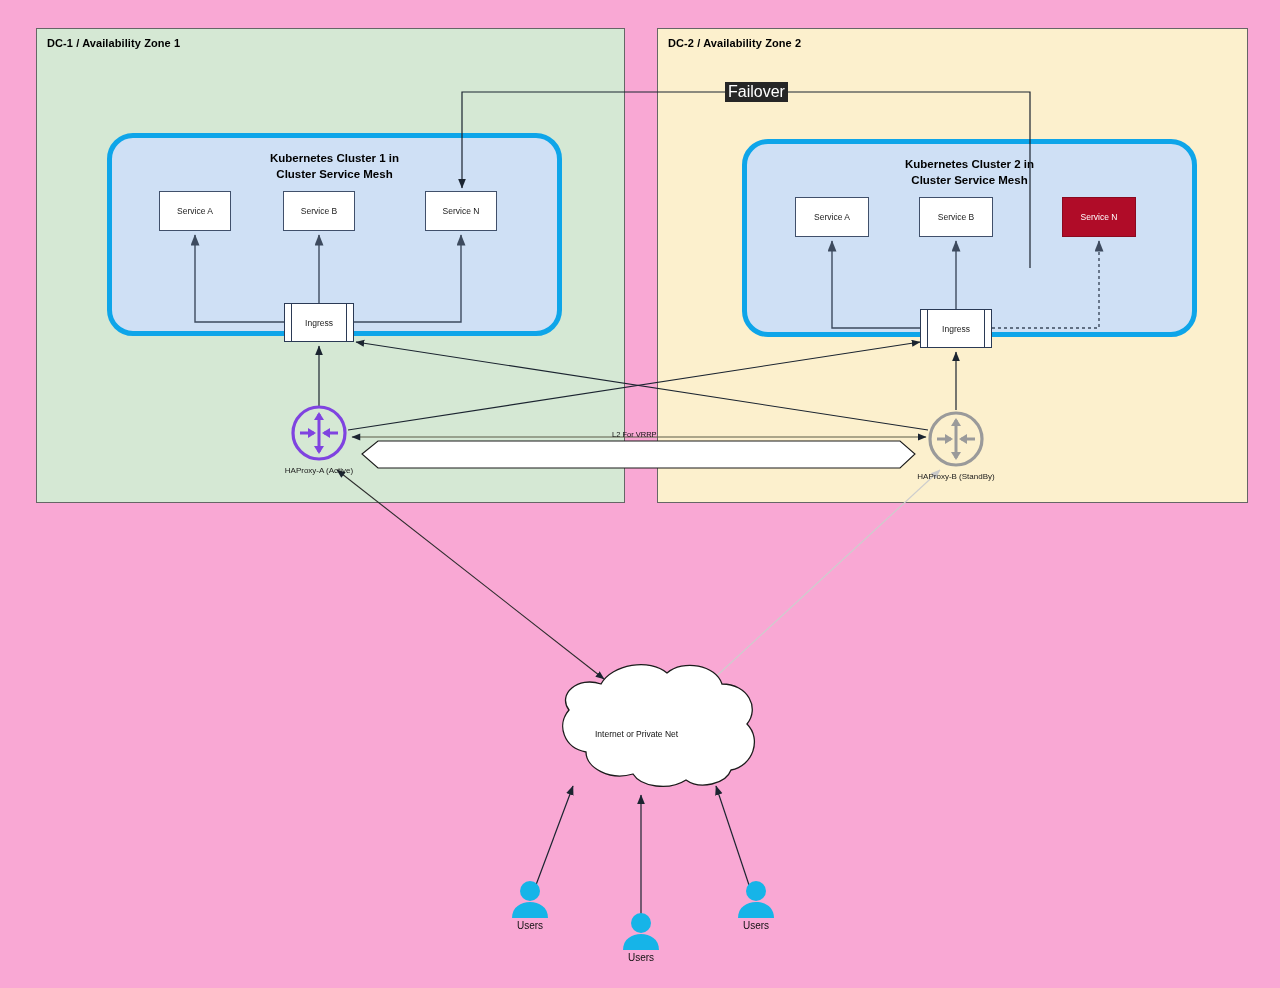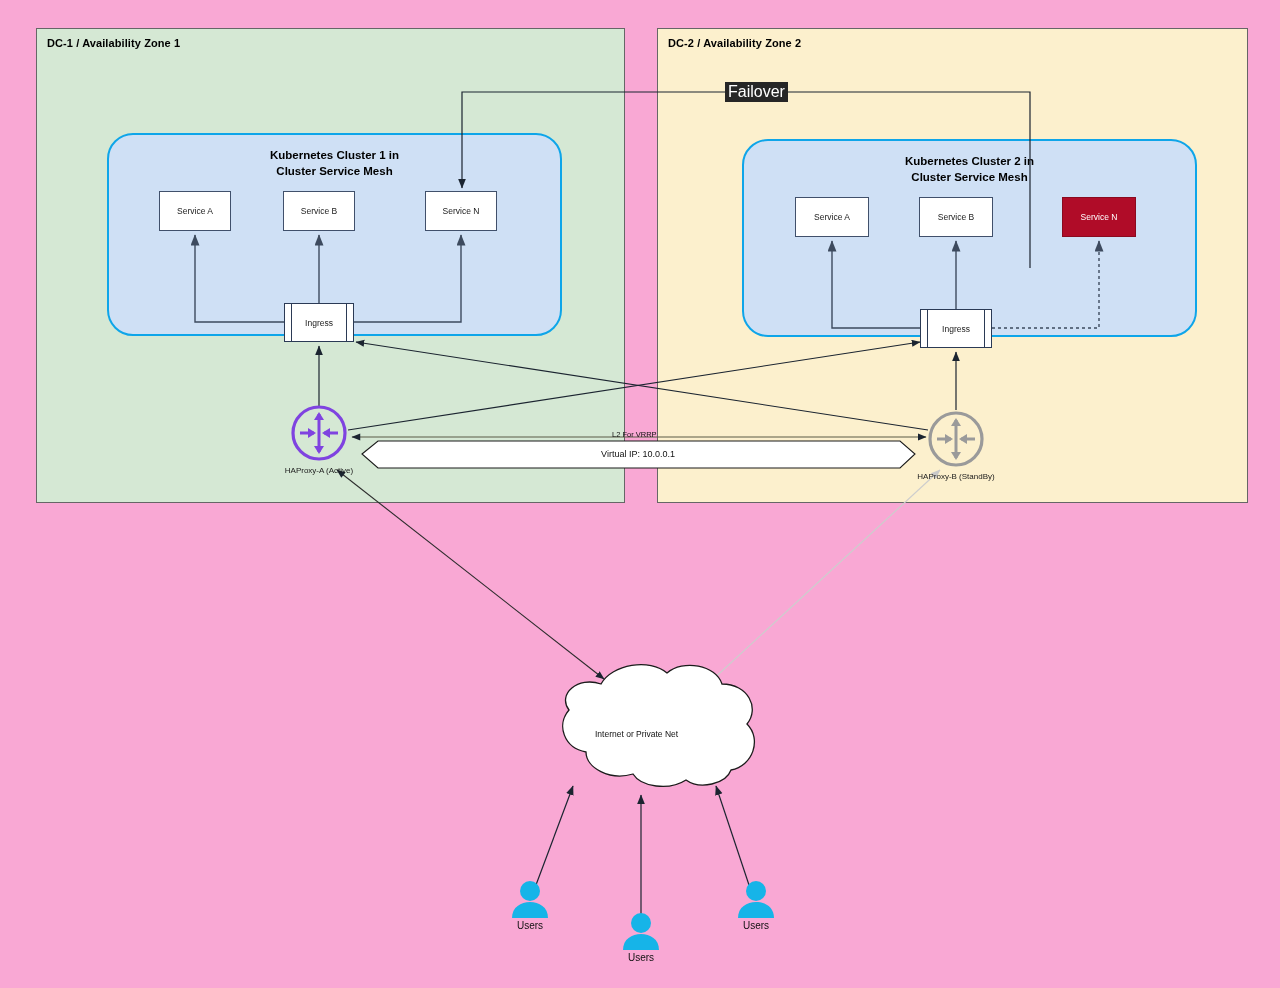--- a/index.html
+++ b/index.html
@@ -37,21 +37,21 @@
     top: 8px;
     left: 10px;
     font-size: 11px;
     font-weight: bold;
     color: #000000;
     letter-spacing: 0.1px;
   }
   .cluster {
     position: absolute;
     background: #cfe0f5;
-    border: 2px solid #0ea5e9;
+    border: 5px solid #0ea5e9;
     border-radius: 26px;
     box-sizing: border-box;
   }
   .cluster-title {
     position: absolute;
     left: 0;
     right: 0;
     top: 12px;
     text-align: center;
     font-size: 11.5px;
@@ -316,21 +316,20 @@
       <path d="M26,29 L18,24 L18,34 Z" fill="#9a9a9a"></path>
       <path d="M32,29 L40,24 L40,34 Z" fill="#9a9a9a"></path>
     </svg>
     <div class="haproxy-label">HAProxy-B (StandBy)</div>
   </div>
 
   <div class="failover-label" style="left:725px; top:82px;">Failover</div>
 
   <div class="vrrp-label" style="left:612px; top:430px;">L2 For VRRP</div>
 
-  <div class="vip-banner" style="left:378px; top:444px; width:520px; height:20px;">Virtual IP: 10.0.0.1</div>
 
   <div class="cloud-label" style="left:595px; top:729px;text-align:right;">Internet or Private Net</div>
 
   <div class="user" style="left:509px; top:880px;">
     <svg width="42" height="40" viewBox="0 0 42 40">
       <circle cx="21" cy="11" r="10" fill="#16b4e8"></circle>
       <path d="M3,38 C3,27 12,22 21,22 C30,22 39,27 39,38 Z" fill="#16b4e8"></path>
     </svg>
     <div class="user-label">Users</div>
   </div>

